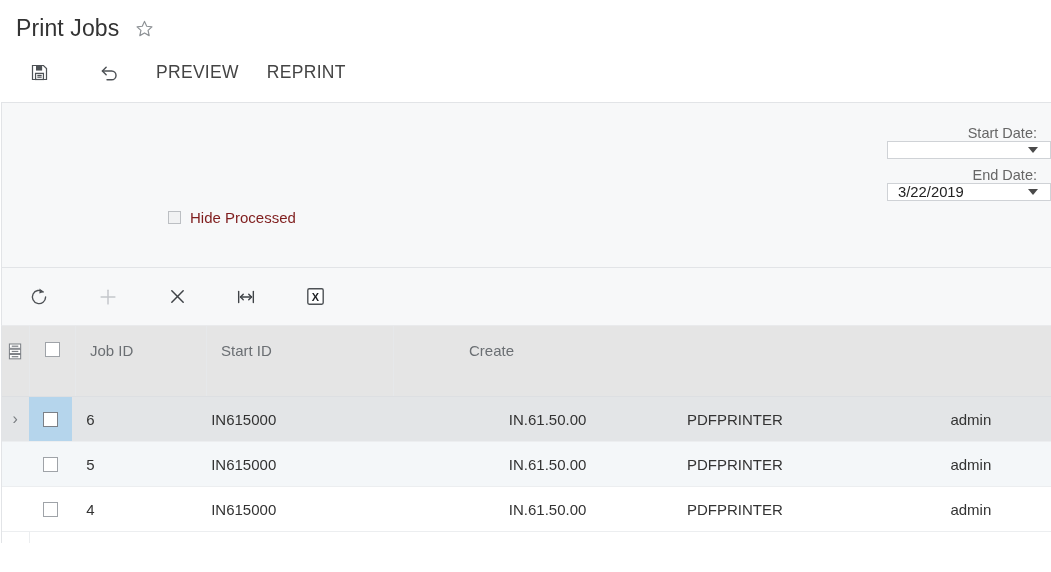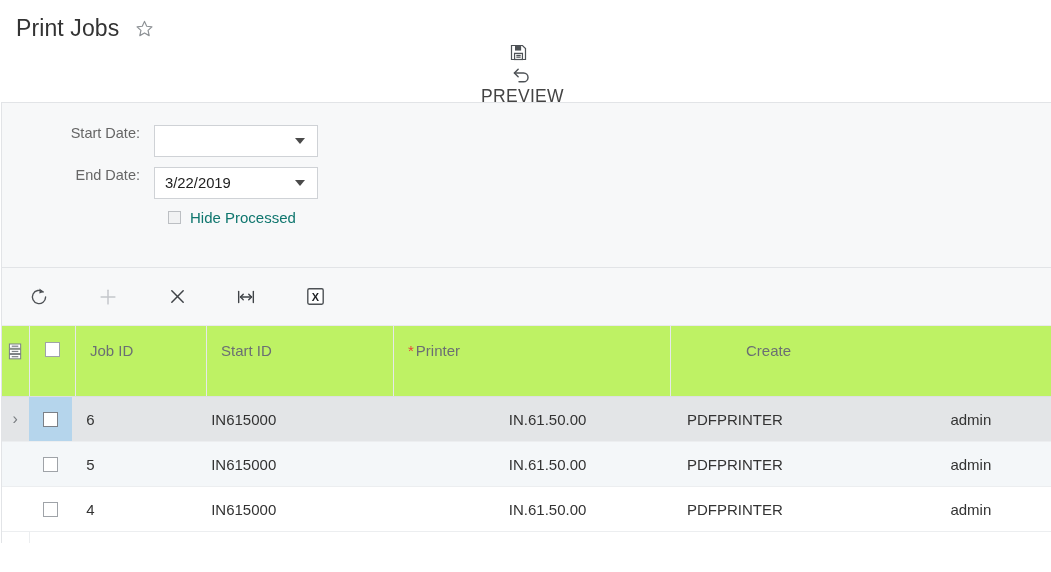--- a/index.html
+++ b/index.html
@@ -40,21 +40,20 @@
     cursor: pointer;
   }
 
   
   .form-toolbar {
     height: 60px;
     display: flex;
     align-items: center;
     padding-left: 22px;
     box-sizing: border-box;
-    flex-direction: column;
   }
   .tb-icon-btn {
     width: 34px;
     height: 34px;
     display: inline-flex;
     align-items: center;
     justify-content: center;
     margin-right: 36px;
     cursor: pointer;
   }
@@ -75,23 +74,24 @@
     border-bottom: 1px solid #e2e4e7;
     border-left: 1px solid #e2e4e7;
     background: #f7f8f9;
     height: 166px;
     box-sizing: border-box;
     padding-top: 22px;
     position: relative;
   }
   .field-row {
     display: flex;
-    align-items: flex-start;
+    align-items: flex-end;
     height: 34px;
     margin-bottom: 8px;
+    flex-direction: column;
   }
   .field-label {
     width: 152px;
     text-align: right;
     padding-right: 14px;
     font-size: 14.5px;
     color: #666666;
     box-sizing: border-box;
   }
   .field-input {
@@ -127,21 +127,21 @@
     width: 13px;
     height: 13px;
     border: 1px solid #bcbfc3;
     background: #f1f2f3;
     box-sizing: border-box;
     margin-right: 9px;
     cursor: pointer;
   }
   .check-label {
     font-size: 15px;
-    color: #0f766e;
+    color: #7f1d1d;
   }
 
   
   .grid-toolbar {
     margin-left: 1px;
     height: 58px;
     background: #f7f8f9;
     border-left: 1px solid #e2e4e7;
     border-bottom: 1px solid #e9eaec;
     display: flex;
@@ -160,21 +160,21 @@
   }
 
   
   .grid {
     margin-left: 1px;
     border-left: 1px solid #e2e4e7;
   }
   .grid-head {
     display: flex;
     height: 70px;
-    background: #bef264;
+    background: #e5e5e5;
     border-bottom: 1px solid #dddfe2;
     align-items: flex-start;
   }
   .grid-head .hc {
     box-sizing: border-box;
     border-right: 1px solid #e6e8ea;
     height: 70px;
     padding-top: 16px;
     font-size: 15px;
     color: #6b6f73;
@@ -343,21 +343,20 @@
         <rect x="4" y="2.7" width="7" height="1.3" fill="#7d8186"></rect>
         <rect x="4" y="8.3" width="7" height="1.3" fill="#7d8186"></rect>
         <rect x="4" y="13.9" width="7" height="1.3" fill="#7d8186"></rect>
       </svg>
     </div>
     <div class="hc c-chk">
       <span class="hcb"></span>
     </div>
     <div class="hc c-job">Job ID</div>
     <div class="hc c-rep">Start ID</div>
-    <div class="hc c-prn"><span class="req-star">*</span><span>Printer</span></div>
     <div class="hc c-crt">Create</div>
   </div>
 
   <div class="grid-row selected">
     <div class="gc c-ind">›</div>
     <div class="gc c-chk">
         <span class="rcb"></span>
       </div>
     <div class="gc c-job">6</div>
     <div class="gc c-desc">IN615000</div>

